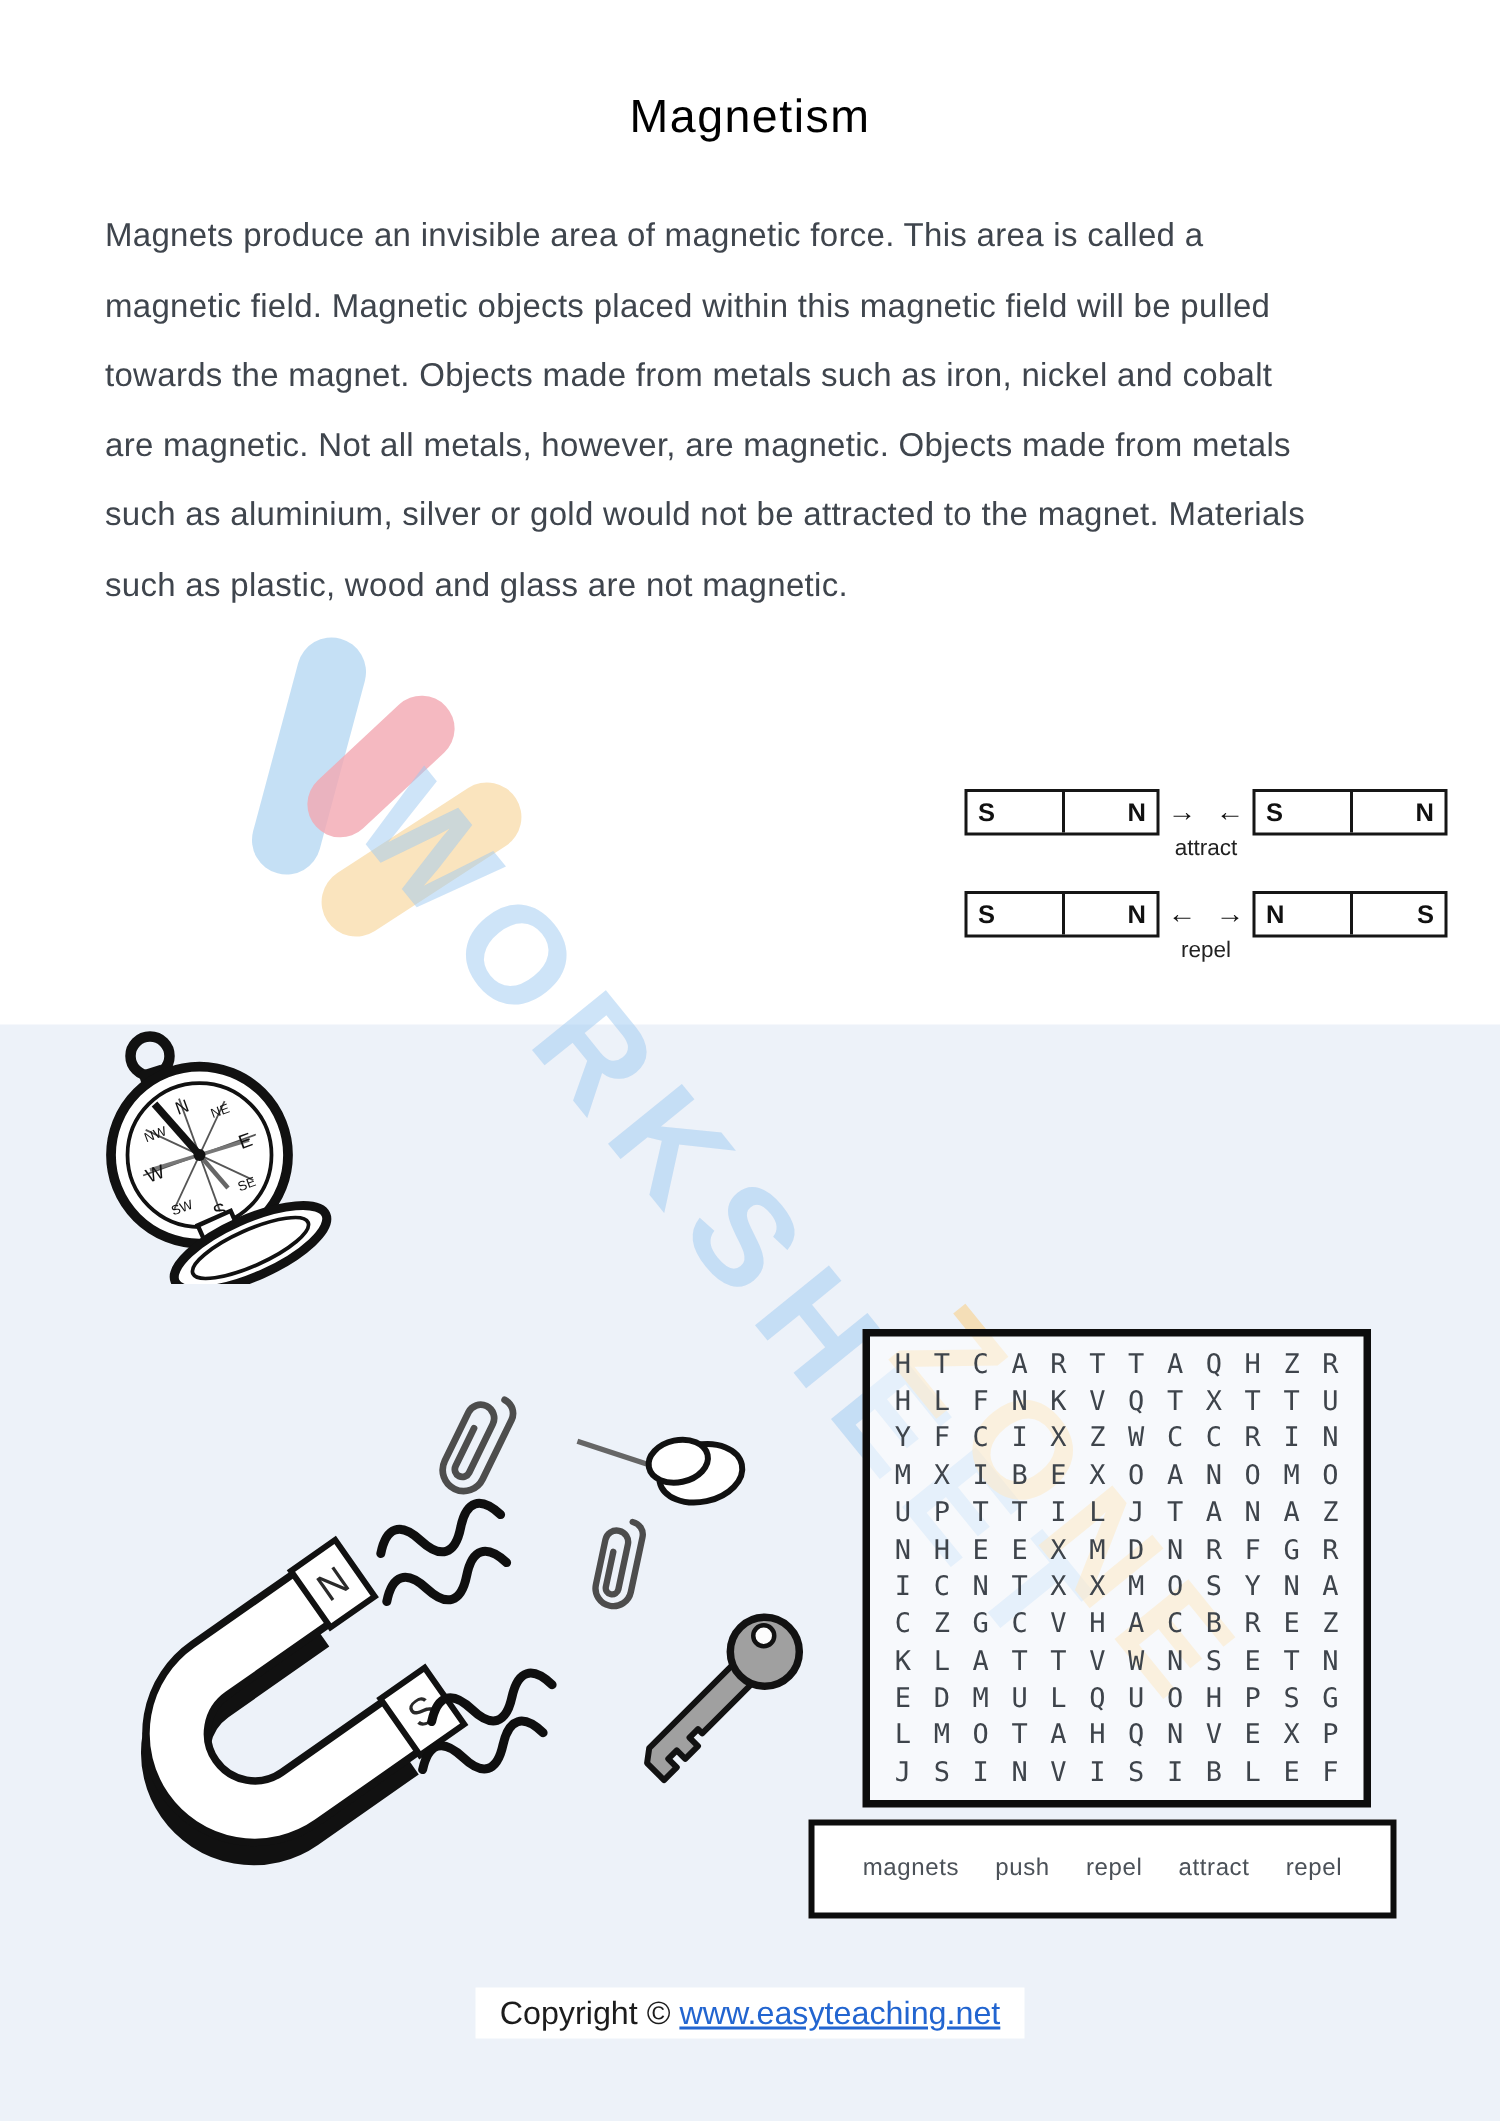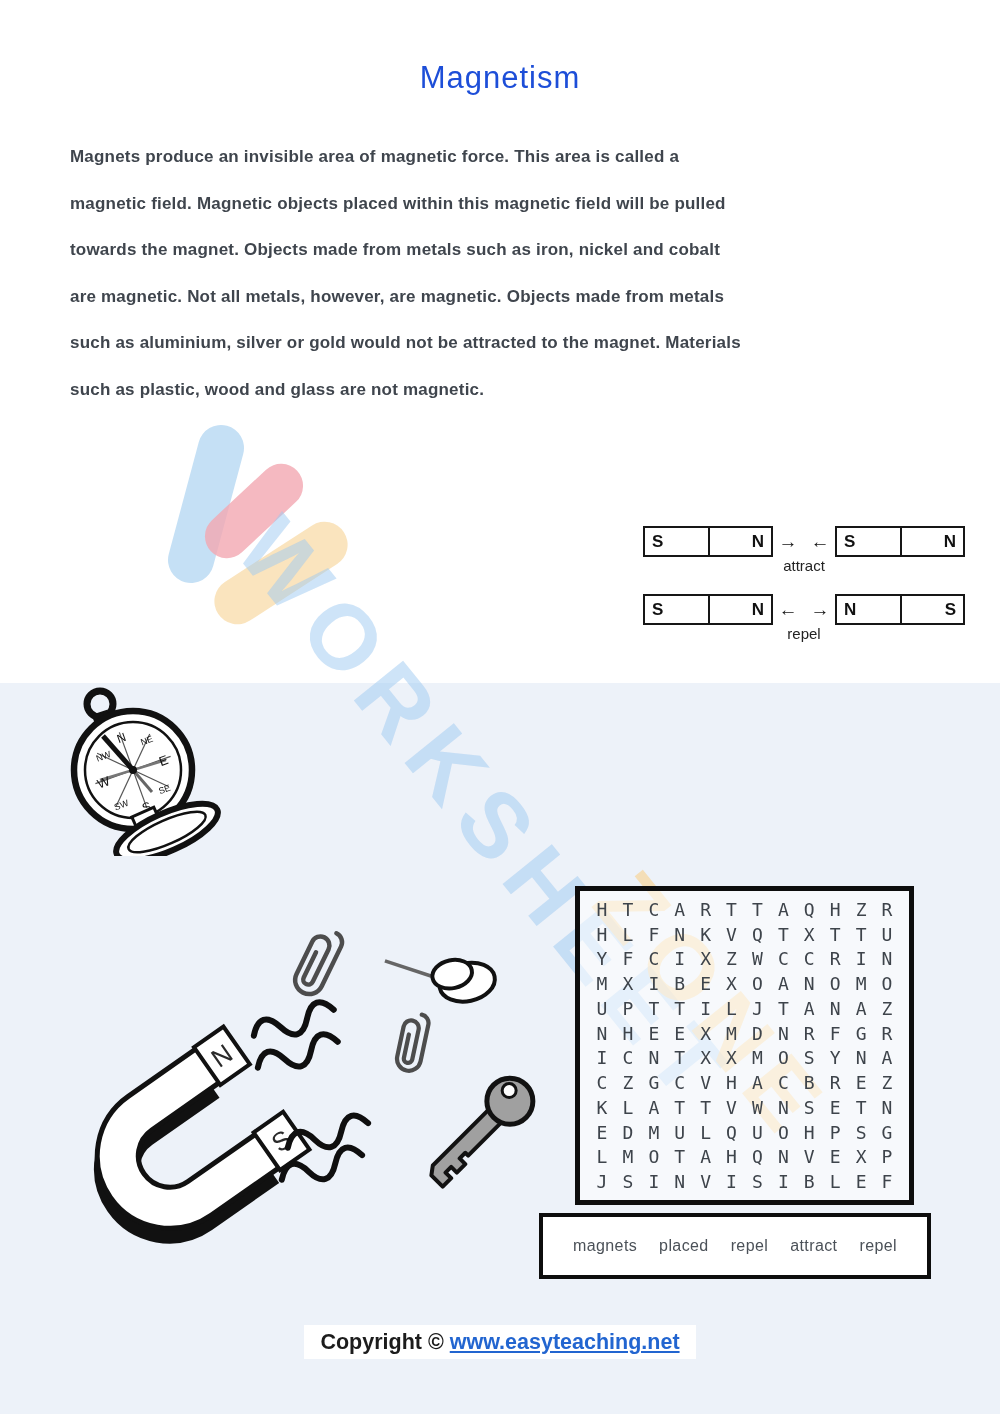--- a/index.html
+++ b/index.html
@@ -11,22 +11,22 @@
   
   .stroke{position:absolute;border-radius:26px;z-index:1;opacity:.8;}
   .stroke-blue{left:183px;top:423px;width:46px;height:162px;background:#b7d8f3;transform:rotate(15deg);}
   .stroke-red{left:232px;top:452px;width:44px;height:118px;background:#f3a7b2;transform:rotate(47deg);}
   .stroke-yellow{left:258px;top:498px;width:46px;height:150px;background:#f9ddae;transform:rotate(57deg);}
   
   .wm{position:absolute;z-index:1;font-weight:bold;pointer-events:none;white-space:nowrap;letter-spacing:14px;font-size:92px;transform-origin:0 0;}
   .wm-blue{left:298px;top:498px;color:rgba(158,202,242,.5);transform:rotate(51deg);}
   .wm-orange{left:655px;top:852px;color:rgba(249,209,138,.6);transform:rotate(51deg);}
   
-  .title{position:absolute;left:0;right:0;top:60px;text-align:center;font-size:31px;letter-spacing:1px;color:#1d4ed8;z-index:2;}
-  .para{position:absolute;white-space:pre;font-size:17px;line-height:46.5px;color:#3f454d;letter-spacing:.2px;z-index:2;font-weight:bold;}
+  .title{position:absolute;left:0;right:0;top:60px;text-align:center;font-size:31px;letter-spacing:1px;color:#000000;z-index:2;}
+  .para{position:absolute;white-space:pre;font-size:22px;line-height:46.5px;color:#3f454d;letter-spacing:.2px;z-index:2;}
   .p-intro{left:70px;top:134px;}
   .p-poles-1{left:70px;top:442px;}
   .p-poles-rest{left:70px;top:488px;}
   .p-compass{left:206px;top:698px;line-height:46px;}
   
   .diagrams{position:absolute;left:643px;top:526px;z-index:2;}
   .diagram{display:flex;align-items:center;margin-bottom:37px;}
   .magnet{width:112px;height:27px;border:2.5px solid #161616;background:#fff;display:flex;justify-content:space-between;align-items:center;padding:0 7px;position:relative;}
   .magnet::after{content:"";position:absolute;left:50%;top:0;bottom:0;width:1.5px;background:#161616;}
   .pole{font-weight:bold;font-size:17px;color:#111;}
@@ -40,21 +40,21 @@
   .ws-row{display:flex;justify-content:space-between;}
   .ws-cell{width:24px;text-align:center;font-family:"DejaVu Sans Mono",monospace;font-size:18px;color:#3e444b;}
   
   .illus-svg{position:absolute;left:40px;top:898px;z-index:2;}
   
   .wordbank{position:absolute;left:539px;top:1213px;width:384px;height:58px;border:4px solid #0d0d0d;background:#ffffff;
     display:flex;flex-direction:column;justify-content:space-evenly;z-index:2;}
   .wb-row{display:flex;justify-content:space-evenly;padding:0 8px;text-align:right;}
   .wb-word{font-size:16px;color:#4b5158;letter-spacing:.4px;}
   
-  .footer{position:absolute;left:0;right:0;top:1330px;text-align:center;z-index:2;font-size:21.5px;color:#1c1c1c;font-weight:bold;}
+  .footer{position:absolute;left:0;right:0;top:1330px;text-align:center;z-index:2;font-size:21.5px;color:#1c1c1c;}
   .footer .strip{background:#ffffff;padding:5px 16px;}
   .footer a{color:#2265d0;text-decoration:underline;}
   svg text{font-family:"Liberation Sans",sans-serif;}
 </style>
 </head>
 <body>
 
 <div class="page">
   <div class="blue-band"></div>
 
@@ -346,21 +346,21 @@
     <g transform="translate(443,230) rotate(-45)">
       <path d="M28,-9 L-62,-9 L-70,-3 L-70,13 L-58,13 L-58,5 L-50,5 L-50,13 L-38,13 L-38,5 L-30,5 L-30,9 L28,9 Z" fill="#a0a0a0" stroke="#121212" stroke-width="4" stroke-linejoin="round"></path>
       <circle cx="38" cy="0" r="23" fill="#a0a0a0" stroke="#121212" stroke-width="5"></circle>
       <circle cx="45" cy="-8" r="7" fill="#fdfdfd" stroke="#121212" stroke-width="3"></circle>
     </g>
   </svg>
 
   <div class="wordbank">
       <div class="wb-row">
         <span class="wb-word">magnets</span>
-        <span class="wb-word">placed</span>
+        <span class="wb-word">push</span>
         <span class="wb-word">repel</span>
         <span class="wb-word">attract</span>
         <span class="wb-word">repel</span>
       </div>
     </div>
 
   <div class="footer">
     <span class="strip">
       <span>Copyright © </span><a href="#">www.easyteaching.net</a>
     </span>

